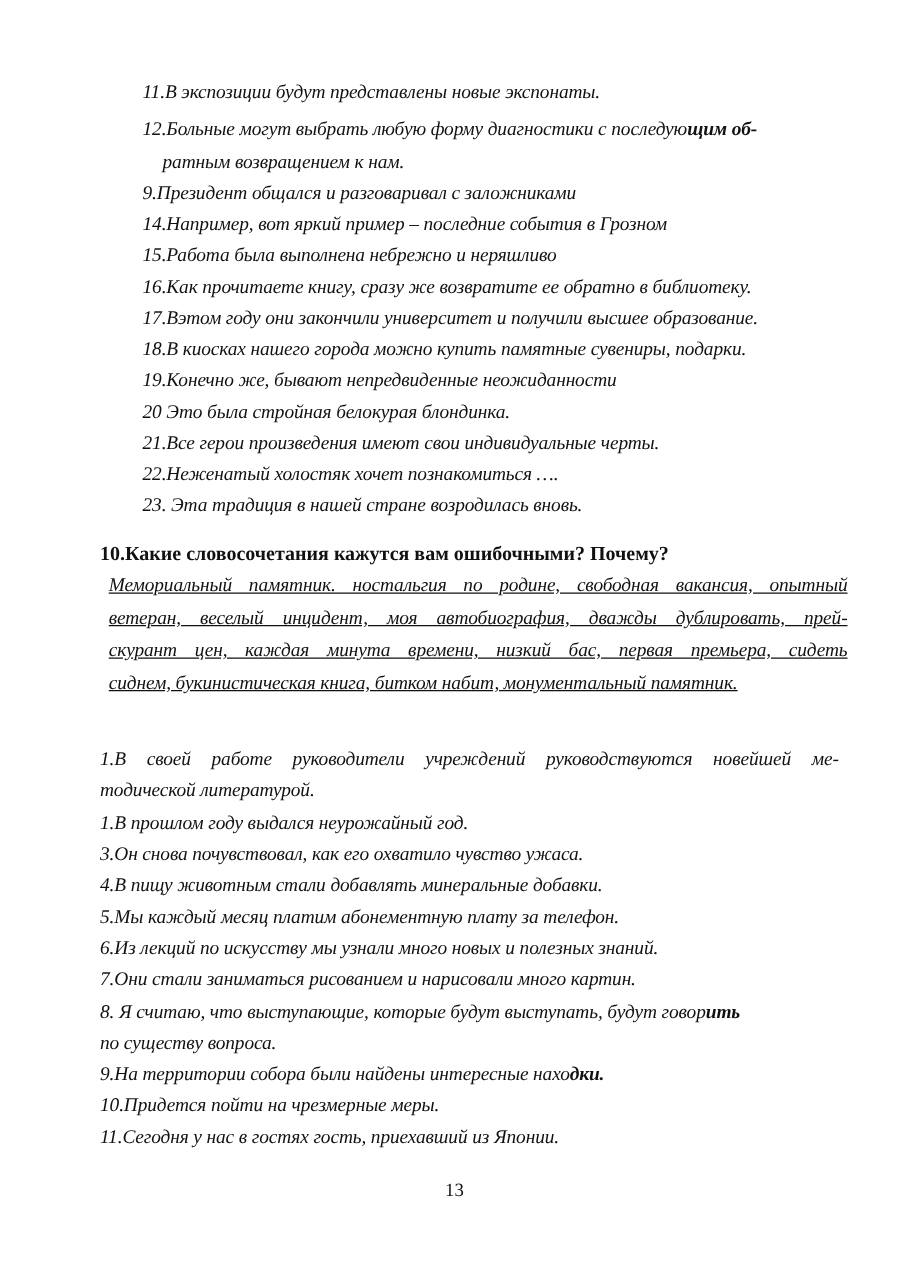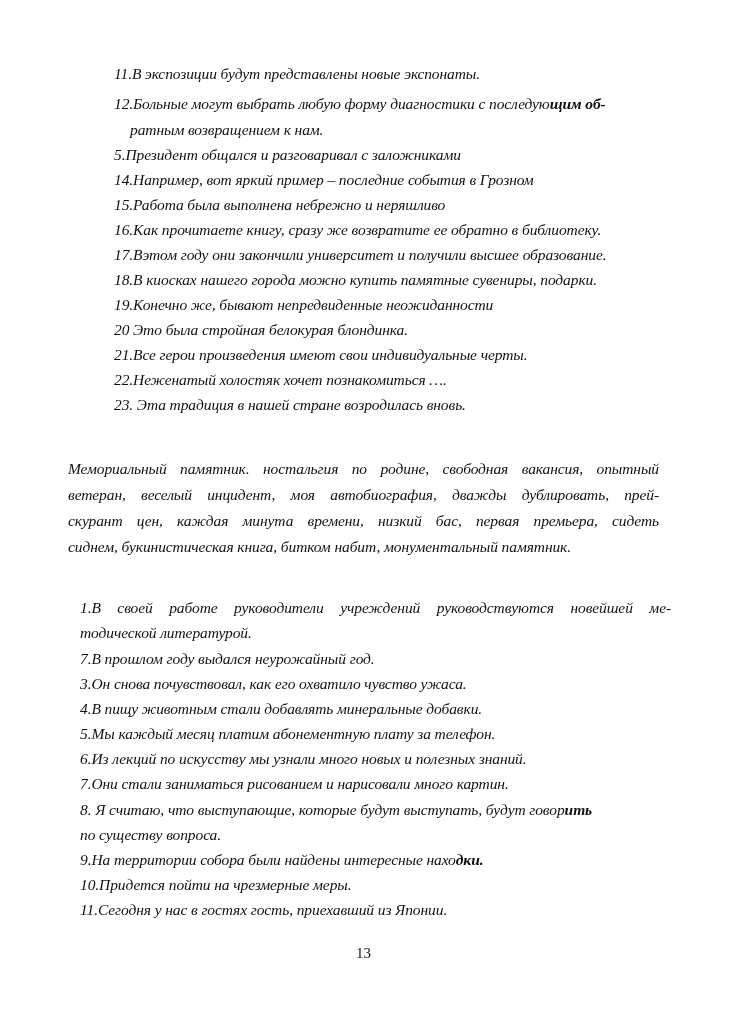--- a/index.html
+++ b/index.html
@@ -31,21 +31,21 @@
     .list1 .line { left: 114px; }
     .list1 .line.cont { left: 130px; }
     .heading {
       position: absolute;
       left: 80px;
       font-weight: bold;
       font-size: 16px;
       line-height: 20px;
       white-space: nowrap;
     }
-    .para .line { left: 68px; }
+    .para .line { left: 87px; text-decoration: underline; }
     .para .line.just {
       width: 591px;
       text-align: justify;
       text-align-last: justify;
     }
     .list2 .line { left: 80px; text-align: right; }
     .list2 .line.just {
       width: 591px;
       text-align: justify;
       text-align-last: justify;
@@ -62,44 +62,45 @@
   </style>
 </head>
 <body>
 
 <div class="page">
 
   <div class="list1">
     <div class="line" style="top:64px"><span>11.В экспозиции  будут представлены новые экспонаты.</span></div>
     <div class="line" style="top:94px"><span>12.Больные могут выбрать любую форму диагностики с последую</span><span class="b">щим  об-</span></div>
     <div class="line cont" style="top:120px"><span>ратным возвращением к нам.</span></div>
-    <div class="line" style="top:145px"><span>5.Президент общался и разговаривал с заложниками</span></div>
+    <div class="line" style="top:145px"><span>9.Президент общался и разговаривал с заложниками</span></div>
     <div class="line" style="top:170px"><span>14.Например, вот яркий пример – последние события в Грозном</span></div>
     <div class="line" style="top:195px"><span>15.Работа была выполнена небрежно и неряшливо</span></div>
     <div class="line" style="top:220px"><span>16.Как прочитаете книгу, сразу же возвратите ее обратно в библиотеку.</span></div>
     <div class="line" style="top:245px"><span>17.Вэтом году они закончили университет и получили высшее образование.</span></div>
     <div class="line" style="top:270px"><span>18.В киосках нашего города можно купить памятные сувениры, подарки.</span></div>
     <div class="line" style="top:295px"><span>19.Конечно же, бывают непредвиденные неожиданности</span></div>
     <div class="line" style="top:320px"><span>20 Это была стройная белокурая блондинка.</span></div>
     <div class="line" style="top:345px"><span>21.Все герои произведения имеют свои индивидуальные черты.</span></div>
     <div class="line" style="top:370px"><span>22.Неженатый холостяк хочет познакомиться ….</span></div>
     <div class="line" style="top:395px"><span>23. Эта традиция в нашей стране возродилась вновь.</span></div>
   </div>
 
+  <div class="heading" style="top:434px">10.Какие словосочетания кажутся вам ошибочными? Почему?</div>
   <div class="para">
     <div class="line just" style="top:459px">Мемориальный памятник. ностальгия по родине, свободная вакансия, опытный</div>
     <div class="line just" style="top:485px">ветеран, веселый инцидент, моя автобиография, дважды дублировать, прей-</div>
     <div class="line just" style="top:511px">скурант цен, каждая минута времени, низкий бас, первая премьера, сидеть</div>
     <div class="line" style="top:537px">сиднем, букинистическая книга, битком набит, монументальный памятник.</div>
   </div>
 
   <div class="list2">
     <div class="line just" style="top:598px"><span>1.В своей работе руководители учреждений руководствуются  новейшей ме-</span></div>
     <div class="line" style="top:623px"><span>тодической литературой.</span></div>
-    <div class="line" style="top:649px"><span>7.В прошлом году выдался неурожайный год.</span></div>
+    <div class="line" style="top:649px"><span>1.В прошлом году выдался неурожайный год.</span></div>
     <div class="line" style="top:674px"><span>3.Он снова почувствовал, как его охватило чувство ужаса.</span></div>
     <div class="line" style="top:699px"><span>4.В пищу животным стали добавлять минеральные добавки.</span></div>
     <div class="line" style="top:724px"><span>5.Мы каждый месяц платим абонементную плату за телефон.</span></div>
     <div class="line" style="top:749px"><span>6.Из лекций по искусству мы узнали много новых и полезных знаний.</span></div>
     <div class="line" style="top:774px"><span>7.Они стали заниматься рисованием и нарисовали много картин.</span></div>
     <div class="line" style="top:800px"><span>8. Я считаю, что выступающие, которые будут выступать, будут говор</span><span class="b">ить</span></div>
     <div class="line" style="top:825px"><span>по существу вопроса.</span></div>
     <div class="line" style="top:850px"><span>9.На территории собора были найдены интересные нахо</span><span class="b">дки.</span></div>
     <div class="line" style="top:875px"><span>10.Придется пойти на чрезмерные меры.</span></div>
     <div class="line" style="top:900px"><span>11.Сегодня у нас в гостях гость, приехавший из Японии.</span></div>

